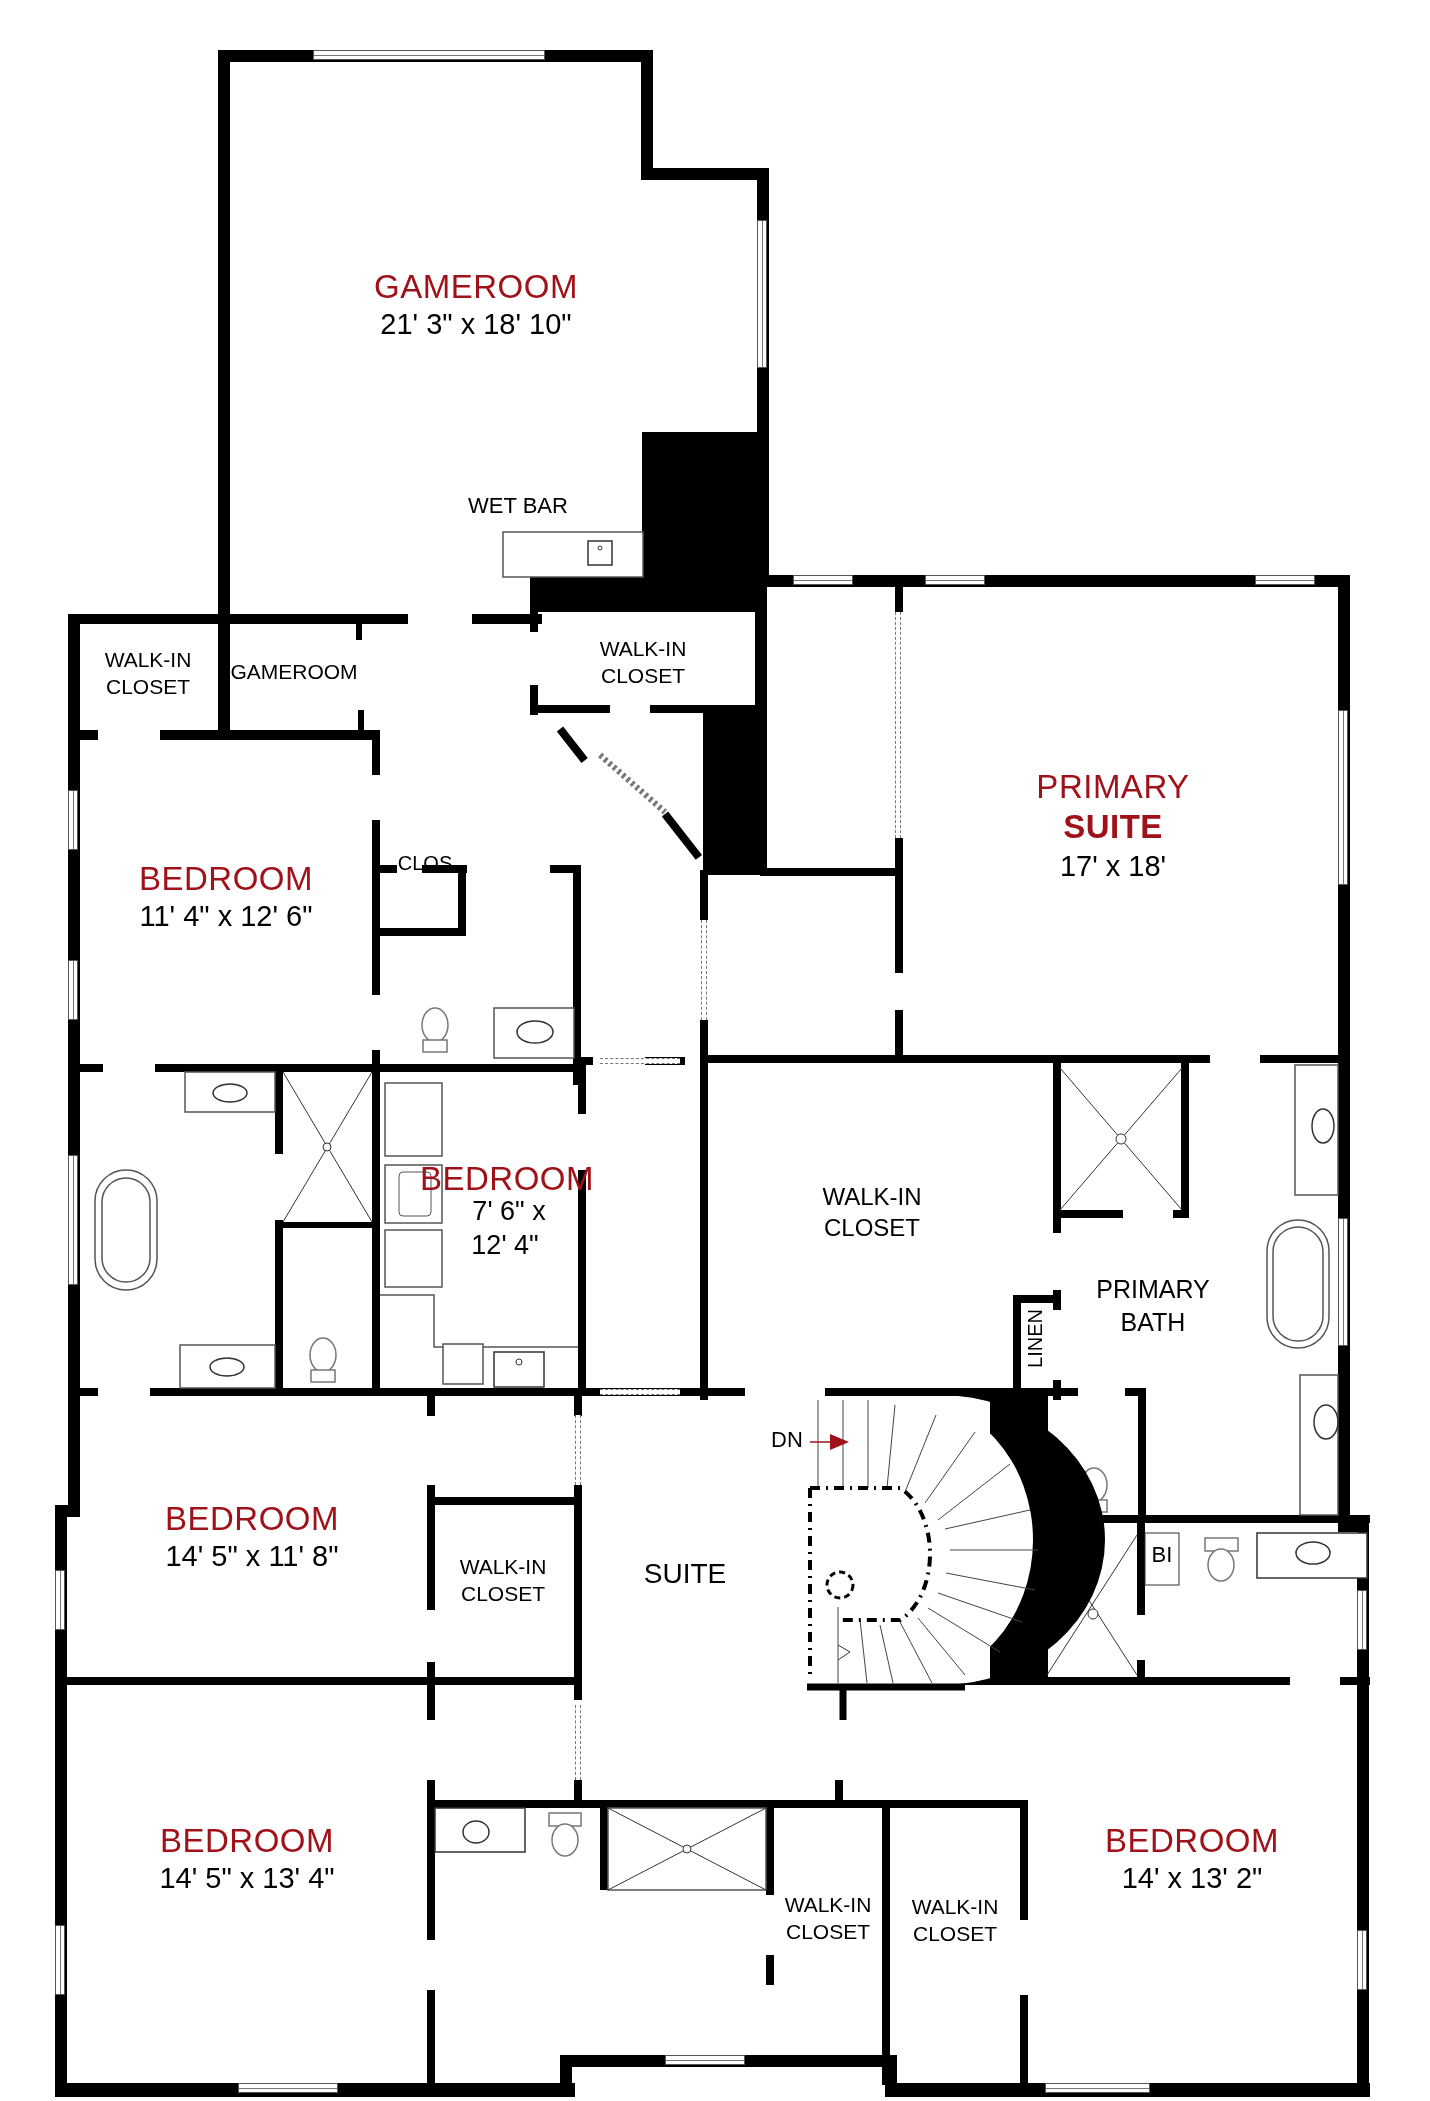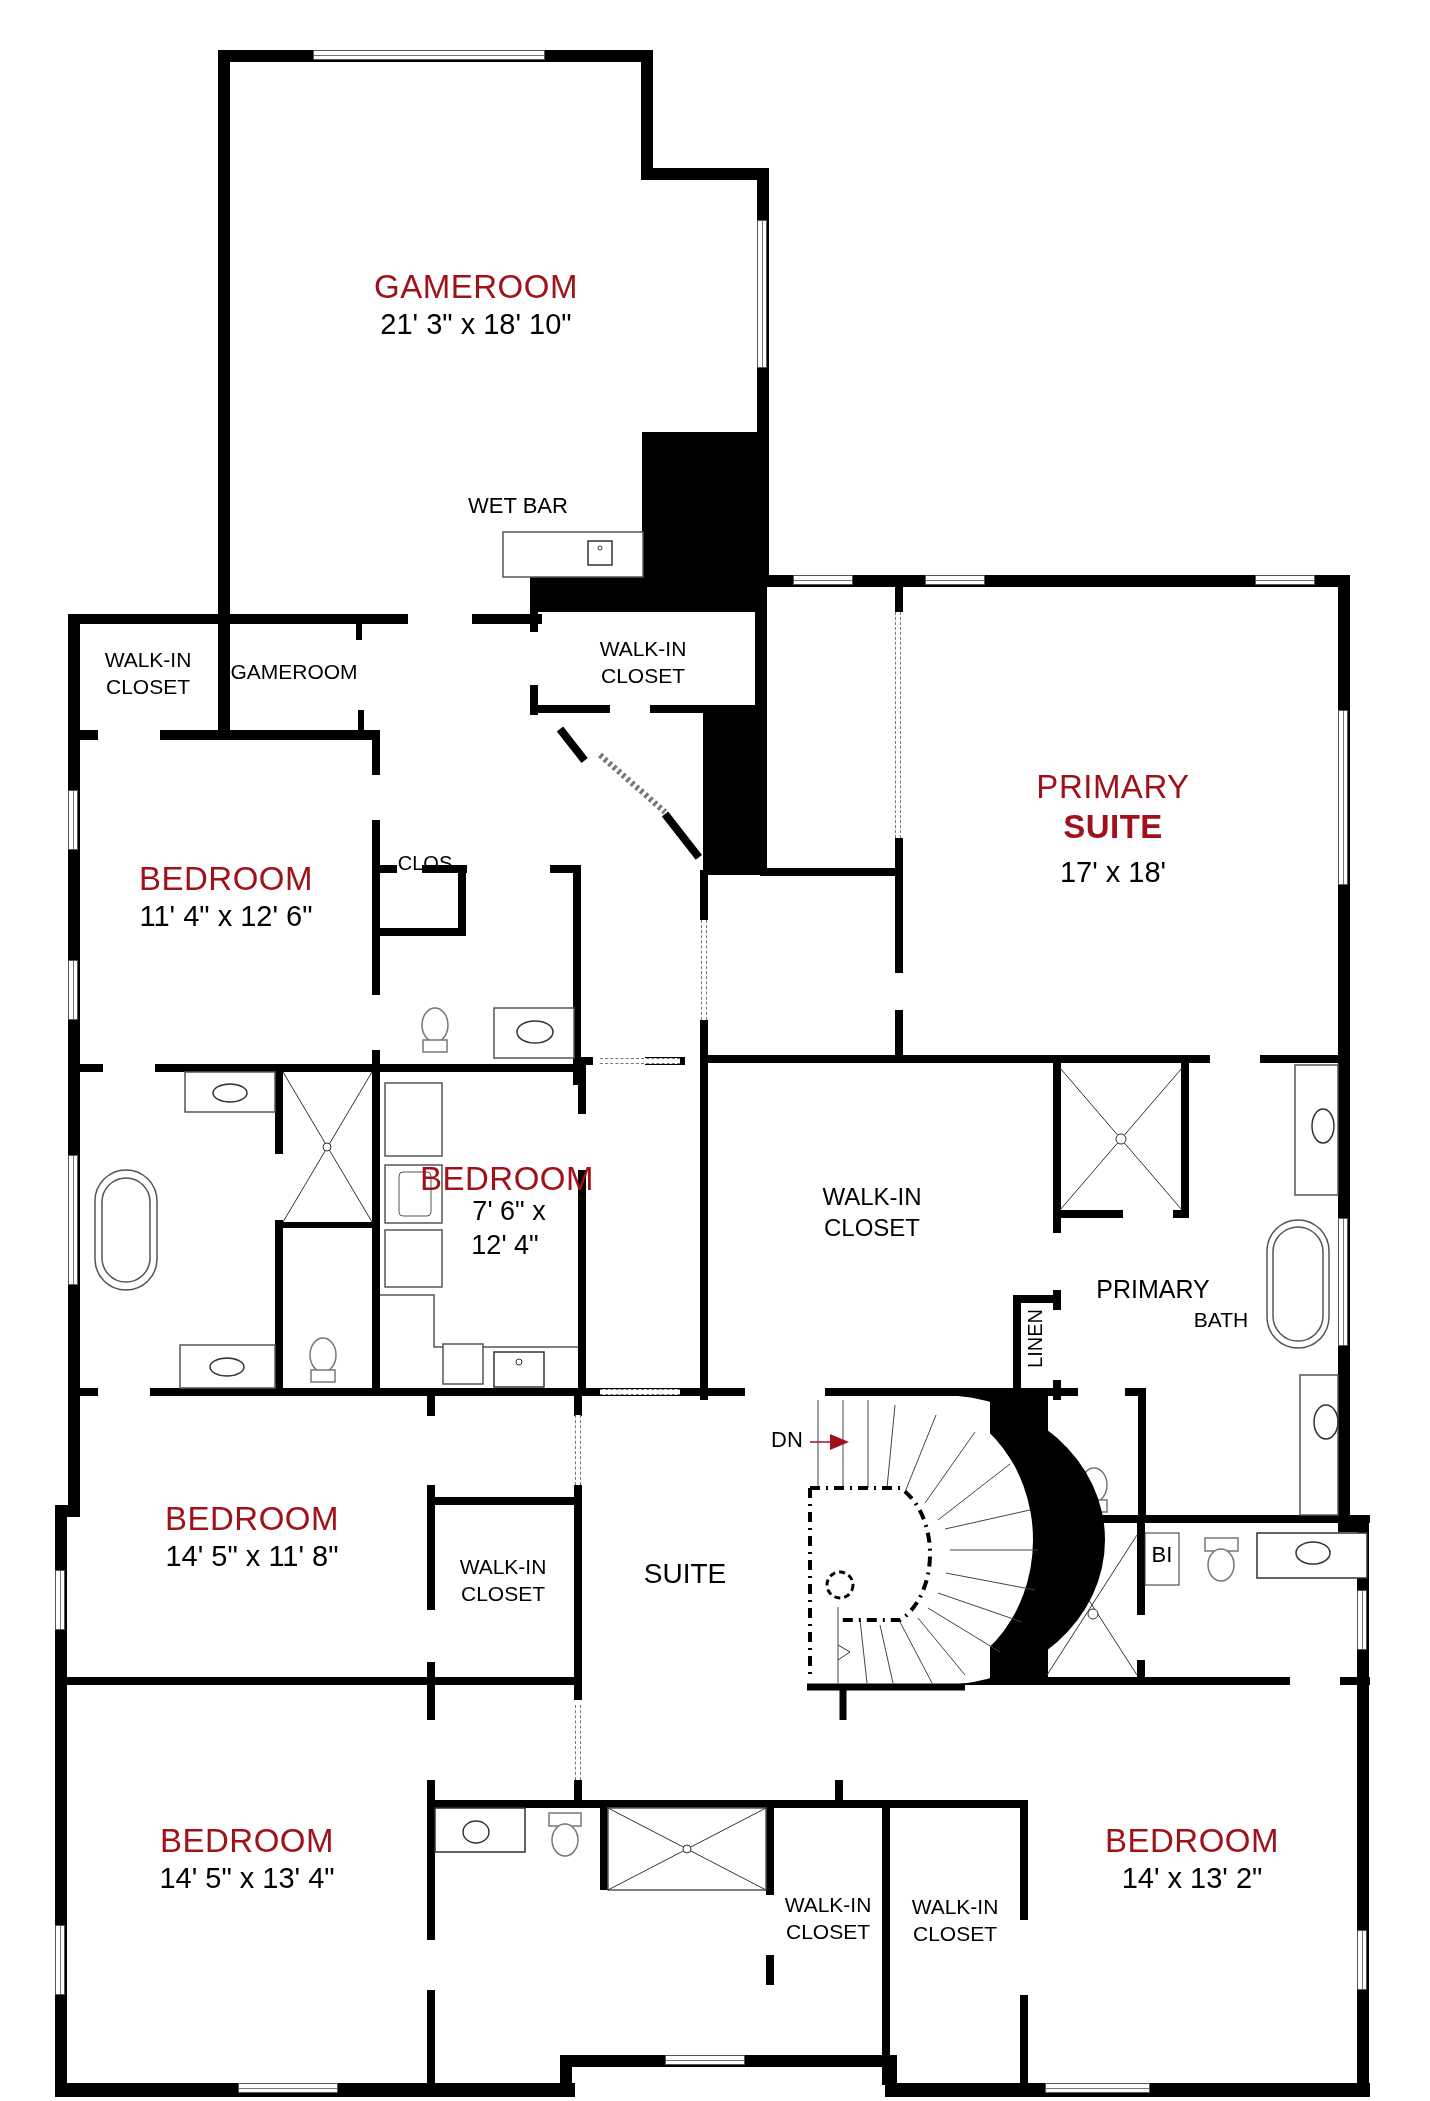--- a/index.html
+++ b/index.html
@@ -318,30 +318,30 @@
   <div class="lbl small" style="left:294px;top:660px;font-size:21px;">GAMEROOM</div>
   <div class="lbl small" style="left:643px;top:637px;font-size:21px;">WALK-IN</div>
   <div class="lbl small" style="left:643px;top:664px;font-size:21px;">CLOSET</div>
 
   <div class="lbl room-name" style="left:226px;top:860px;">BEDROOM</div>
   <div class="lbl room-dim" style="left:226px;top:900px;">11' 4" x 12' 6"</div>
   <div class="lbl small" style="left:425px;top:852px;font-size:20px;">CLOS</div>
 
   <div class="lbl room-name" style="left:1113px;top:768px;">PRIMARY</div>
   <div class="lbl room-name" style="left:1113px;top:808px;font-weight:bold;">SUITE</div>
-  <div class="lbl room-dim" style="left:1113px;top:850px;margin-top:6px;">17' x 18'</div>
+  <div class="lbl room-dim" style="left:1113px;top:850px;">17' x 18'</div>
 
   <div class="lbl room-name" style="left:507px;top:1160px;">BEDROOM</div>
   <div class="lbl room-dim" style="left:509px;top:1196px;font-size:27px;">7' 6" x</div>
   <div class="lbl room-dim" style="left:505px;top:1230px;font-size:27px;">12' 4"</div>
 
   <div class="lbl small" style="left:872px;top:1183px;font-size:24px;">WALK-IN</div>
   <div class="lbl small" style="left:872px;top:1214px;font-size:24px;">CLOSET</div>
   <div class="lbl small" style="left:1153px;top:1275px;font-size:25px;">PRIMARY</div>
-  <div class="lbl small" style="left:1221px;top:1308px;font-size:21px;">BATH</div>
+  <div class="lbl small" style="left:1153px;top:1308px;font-size:25px;">BATH</div>
   <div class="lbl small" style="left:1035px;top:1327px;font-size:20px;transform:translateX(-50%) rotate(-90deg);">LINEN</div>
 
   <div class="lbl room-name" style="left:252px;top:1500px;">BEDROOM</div>
   <div class="lbl room-dim" style="left:252px;top:1540px;">14' 5" x 11' 8"</div>
   <div class="lbl small" style="left:503px;top:1555px;font-size:21px;">WALK-IN</div>
   <div class="lbl small" style="left:503px;top:1582px;font-size:21px;">CLOSET</div>
 
   <div class="lbl small" style="left:685px;top:1558px;font-size:28px;">SUITE</div>
   <div class="lbl small" style="left:787px;top:1427px;font-size:22px;">DN</div>
   <div class="lbl small" style="left:1162px;top:1542px;font-size:22px;">BI</div>

